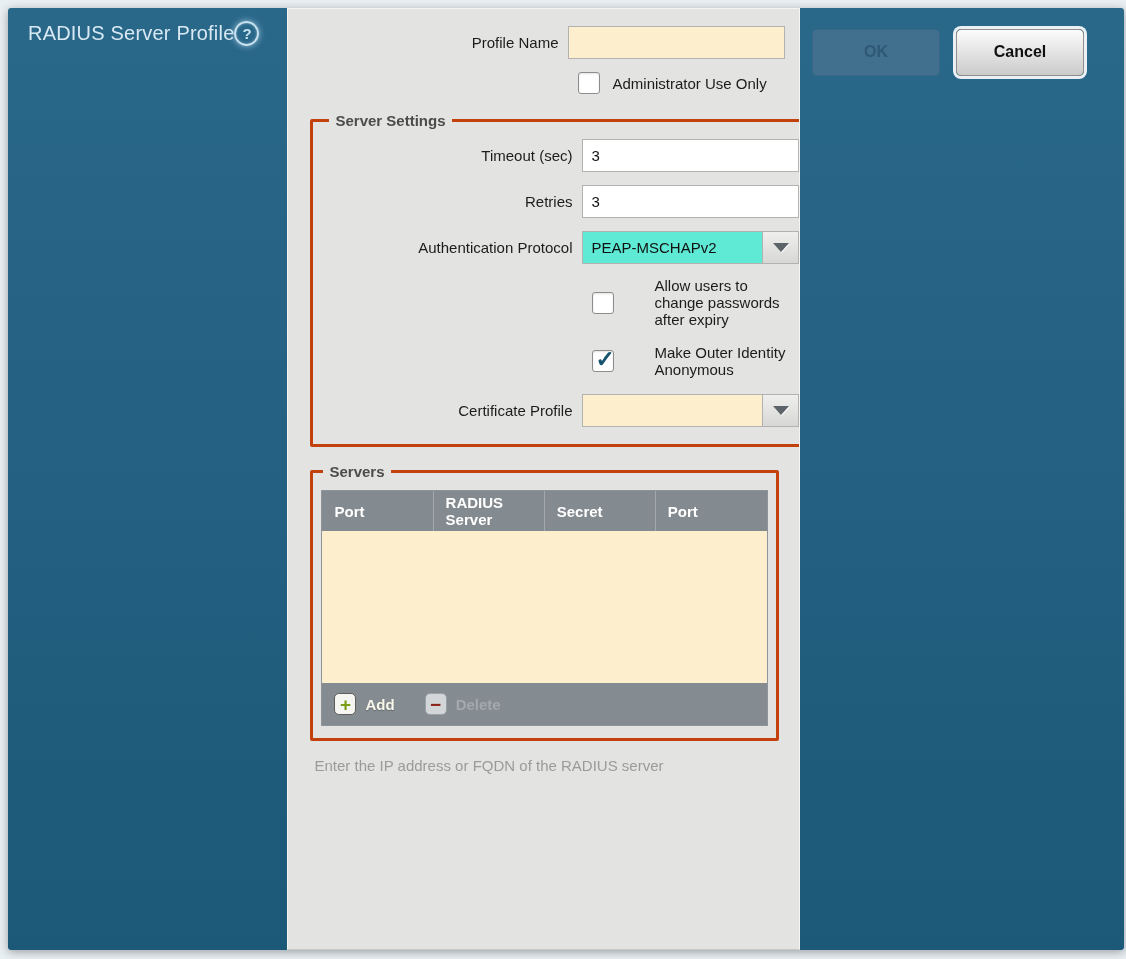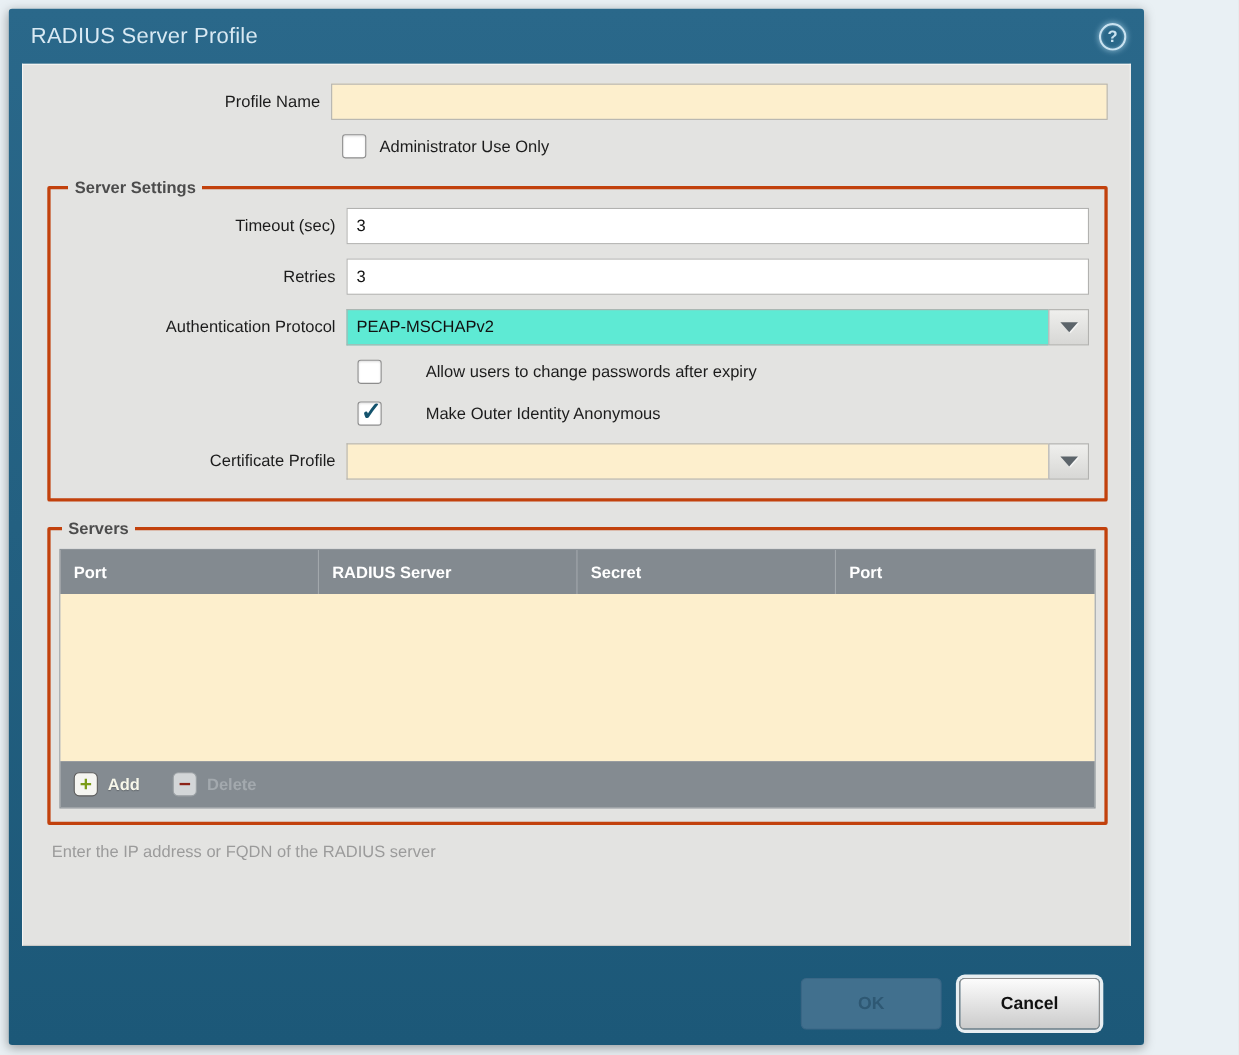--- a/index.html
+++ b/index.html
@@ -4,25 +4,25 @@
 <style>
   * { margin:0; padding:0; box-sizing:border-box; }
   html,body { width:1126px; height:959px; }
   body {
     background:#e9f0f4;
     font-family:"Liberation Sans", sans-serif;
     position:relative;
     overflow:hidden;
   }
   .dialog {
-    position:absolute; left:8px; top:8px; width:1032px; height:942px;
+    position:absolute; left:8px; top:8px; width:1116px; height:942px;
     background:linear-gradient(#2a688a, #1c5878);
     border-radius:3px;
     box-shadow:0 2px 10px rgba(0,0,0,.35);
-    display:flex; flex-direction:column;
+    display:flex; flex-direction:row;
   }
   .titlebar { height:50px; flex:none; display:flex; align-items:center; padding:0 16px 0 20px; }
   .title { font-size:20px; color:#d8e9f3; letter-spacing:.2px; }
   .help-btn {
     margin-left:auto; width:25px; height:25px; border-radius:50%;
     border:2px solid #c9e2f0; color:#c9e2f0; font-size:15px; font-weight:bold;
     display:flex; align-items:center; justify-content:center;
     box-shadow:0 0 6px rgba(190,225,245,.75), inset 0 0 3px rgba(190,225,245,.5);
     cursor:pointer;
   }
@@ -87,21 +87,21 @@
     font-size:19px; font-weight:bold; line-height:1;
   }
   .icon-plus { background:#f5f5f1; border:1px solid #5d5d5d; color:#7b9c17; }
   .icon-minus { background:#d3d6d8; border:1px solid #9aa0a4; color:#8c2318; }
   .tbl-btn-label { margin-left:9px; font-size:15px; font-weight:bold; }
   .add-label { color:#f7f7ea; text-shadow:0 1px 1px rgba(0,0,0,.25); }
   .del-label { color:#a3a9ae; }
   .tbl-btn.disabled { cursor:default; }
   .hint { margin:4px 0 0 14px; font-size:15px; color:#9b9b9b; }
   .footer {
-    height:90px; flex:none; display:flex; align-items:flex-end; justify-content:flex-end;
+    height:90px; flex:none; display:flex; align-items:center; justify-content:flex-end;
     padding:12px 40px 14px 0;
   }
   .btn {
     width:128px; height:47px; border-radius:5px; font-size:16px; font-family:inherit;
     display:flex; align-items:center; justify-content:center;
   }
   .btn-ok {
     background:#41708e; color:#2e5873; font-weight:bold; border:1px solid #3a6786;
     margin-right:16px; cursor:default;
   }

